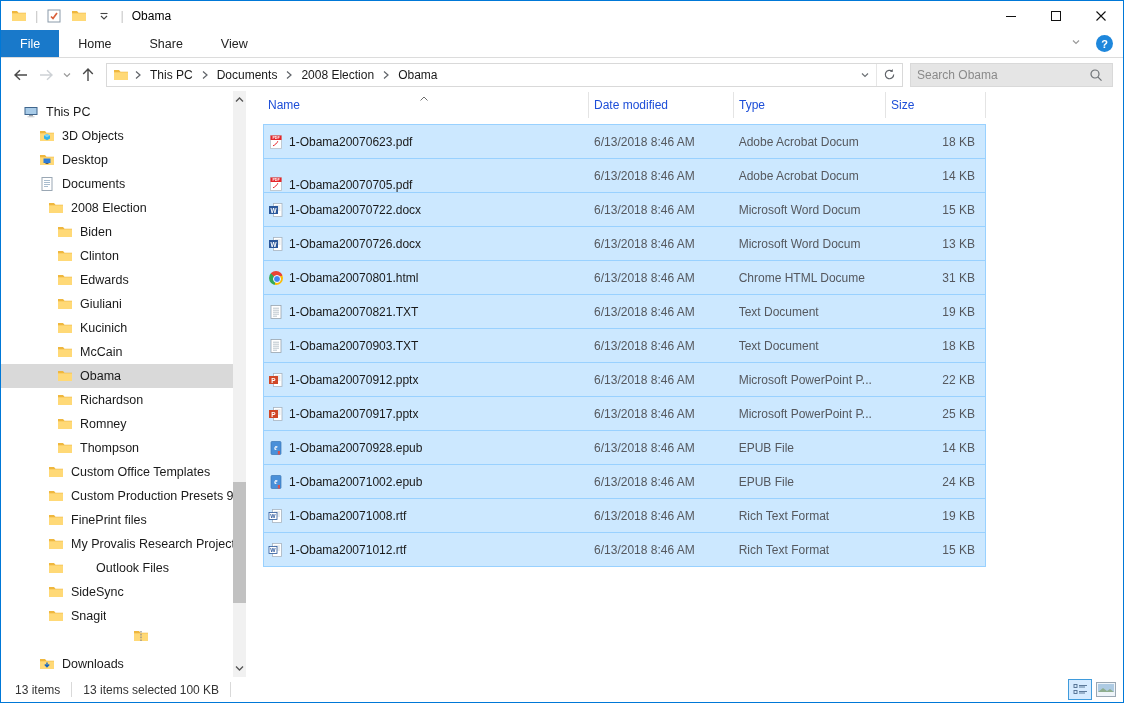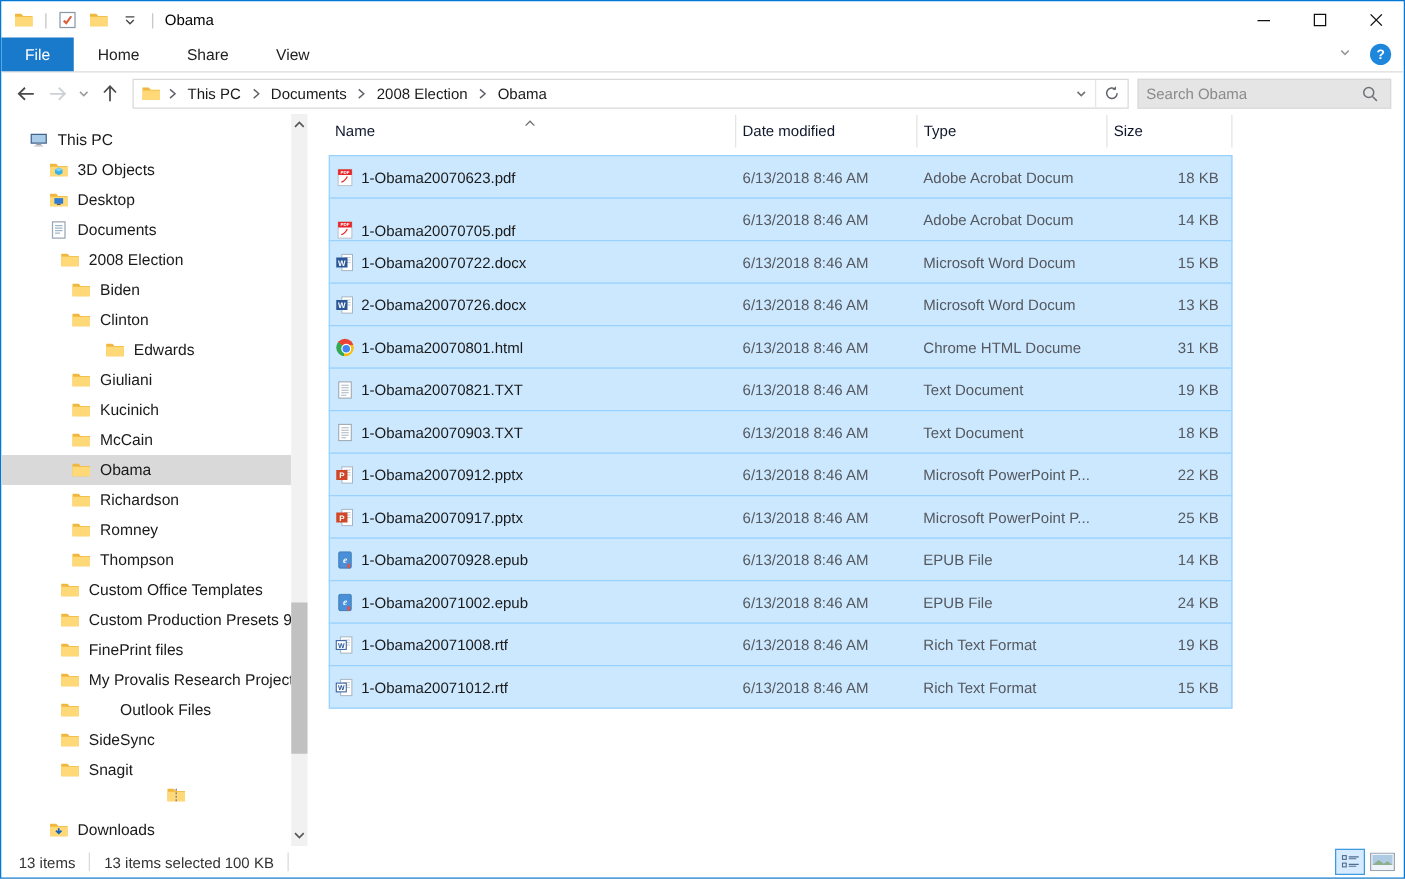--- a/index.html
+++ b/index.html
@@ -46,21 +46,21 @@
   .tree-item.sel { background:#d9d9d9; }
   .tree-item .ticon { width:16px; height:16px; flex-shrink:0; display:flex; align-items:center; justify-content:center; }
   .tree-item .tlabel { white-space:nowrap; overflow:hidden; font-size:12.5px; }
   .side-scroll { position:absolute; top:0; bottom:0; left:232px; width:13px; background:#f1f1f1; }
   .side-scroll .s-arrow { position:absolute; left:0; width:13px; height:14px; display:flex; align-items:center; justify-content:center; color:#555; font-size:9px; }
   .side-scroll .s-up { top:2px; }
   .side-scroll .s-down { bottom:2px; }
   .side-scroll .s-thumb { position:absolute; left:0; width:13px; top:391px; height:121px; background:#c1c1c1; }
   .filepane { flex:1; position:relative; padding:0 0 0 12px; overflow:hidden; }
   .col-headers { display:flex; height:26px; align-items:center; position:relative; width:723px; margin-top:1px; }
-  .col-h { height:100%; display:flex; align-items:center; padding-left:5px; color:#0f172a; border-right:1px solid #e4e4e4; font-size:12px; }
+  .col-h { height:100%; display:flex; align-items:center; padding-left:5px; color:#1d4ed8; border-right:1px solid #e4e4e4; font-size:12px; }
   .sort-glyph { position:absolute; top:-1px; left:156px; }
   .rows { margin-top:6px; width:723px; }
   .file-row { height:35px; display:flex; align-items:center; background:#cce8ff; border:1px solid #99d1ff; margin-top:-1px; }
   .file-row:first-child { margin-top:0; }
   .cell { overflow:hidden; white-space:nowrap; height:100%; display:flex; align-items:center; }
   .c-name { padding-left:4px; gap:5px; color:#1a1a1a; }
   .c-name .ficon { width:16px; height:16px; flex-shrink:0; display:flex; align-items:center; justify-content:center; }
   .c-date, .c-type { color:#55585e; padding-left:5px; }
   .c-size { color:#55585e; justify-content:flex-end; padding-right:10px; }
   
@@ -291,21 +291,21 @@
           </div>
           <div class="tree-item" style="padding-left: 56px;">
             <span class="ticon">
               <svg width="16" height="16" viewBox="0 0 16 16">
                 <path d="M1 3h5l1.5 1.7H15V13H1z" fill="#efb73e"></path>
                 <path d="M1 5.3h14V13H1z" fill="#ffd977"></path>
               </svg>
             </span>
             <span class="tlabel">Clinton</span>
           </div>
-          <div class="tree-item" style="padding-left: 56px; margin-left: 27px;">
+          <div class="tree-item" style="padding-left: 56px;">
             <span class="ticon">
               <svg width="16" height="16" viewBox="0 0 16 16">
                 <path d="M1 3h5l1.5 1.7H15V13H1z" fill="#efb73e"></path>
                 <path d="M1 5.3h14V13H1z" fill="#ffd977"></path>
               </svg>
             </span>
             <span class="tlabel">Edwards</span>
           </div>
           <div class="tree-item" style="padding-left: 56px;">
             <span class="ticon">
@@ -533,21 +533,21 @@
           <div class="file-row selected">
             <div class="cell c-name" style="width: 326px;">
               <span class="ficon">
                 <svg width="16" height="16" viewBox="0 0 16 16">
                   <rect x="5.5" y="1.5" width="8.5" height="13" fill="#fff" stroke="#a8b4c0" stroke-width="0.8"></rect>
                   <path d="M7 4h5.5M7 6h5.5M7 8h5.5" stroke="#c3ccd4" stroke-width="0.8"></path>
                   <rect x="1" y="4" width="9" height="8" fill="#2b579a"></rect>
                   <text x="5.5" y="10.7" font-size="6.4" fill="#fff" text-anchor="middle" font-weight="bold" font-family="Liberation Sans,sans-serif">W</text>
                 </svg>
               </span>
-              <span>2-Obama20070726.docx</span>
+              <span>1-Obama20070726.docx</span>
             </div>
             <div class="cell c-date" style="width: 145px;">6/13/2018 8:46 AM</div>
             <div class="cell c-type" style="width: 152px;">Microsoft Word Docum</div>
             <div class="cell c-size" style="width: 100px;">13 KB</div>
           </div>
           <div class="file-row selected">
             <div class="cell c-name" style="width: 326px;">
               <span class="ficon">
                 <span class="chrome-icon"></span>
               </span>

